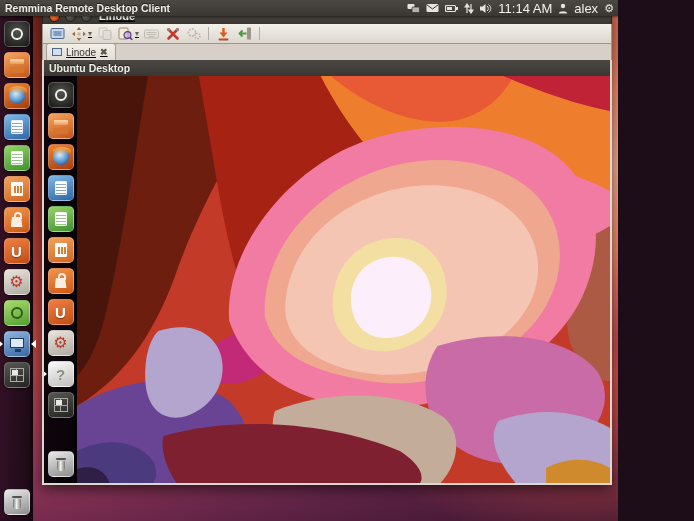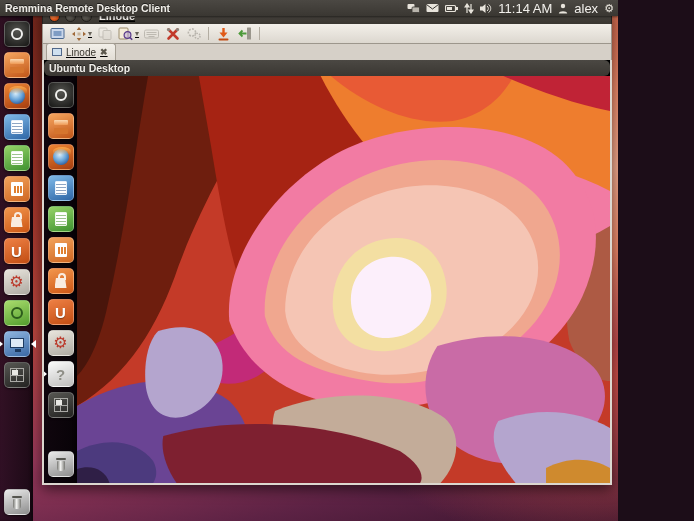--- a/index.html
+++ b/index.html
@@ -108,21 +108,21 @@
   .tabbar{height:16px;display:flex;align-items:flex-end;background:#d6d0c8;
     border-left:1px solid #9c968c;border-right:1px solid #9c968c;}
   .tab{display:flex;align-items:center;gap:4px;margin-left:3px;padding:1px 7px 1px 5px;height:14px;
     background:linear-gradient(#f2efe9,#e2ddd5);border:1px solid #a59f94;border-bottom:none;
     border-radius:3px 3px 0 0;font-size:10px;color:#3a372f;}
   .tab-screen{width:10px;height:8px;background:#cfe0ef;border:1px solid #51688a;box-sizing:border-box;}
   .tab-close{font-size:9px;color:#5d594f;font-weight:bold;}
 
   .remote{position:relative;height:423px;background:#000;overflow:hidden;
     border-left:2px solid #dcd7cf;border-right:2px solid #dcd7cf;border-bottom:2px solid #dcd7cf;box-sizing:content-box;}
-  .remote-panel{left:0;top:0;right:0;height:16px;position:absolute;z-index:20;border-radius:6px;}
+  .remote-panel{left:0;top:0;right:0;height:16px;position:absolute;z-index:20;}
   .inner-launcher{left:0;top:16px;bottom:0;padding-top:4px;z-index:15;
     background:linear-gradient(90deg,rgba(16,6,14,.96),rgba(8,3,8,.96));}
   .wallpaper{position:absolute;left:33px;top:16px;right:0;bottom:0;z-index:5;}
   .wallpaper svg{display:block;width:100%;height:100%;}
 </style>
 </head>
 <body>
 
 <div class="screen">
   <div class="desktop-bg"></div>

